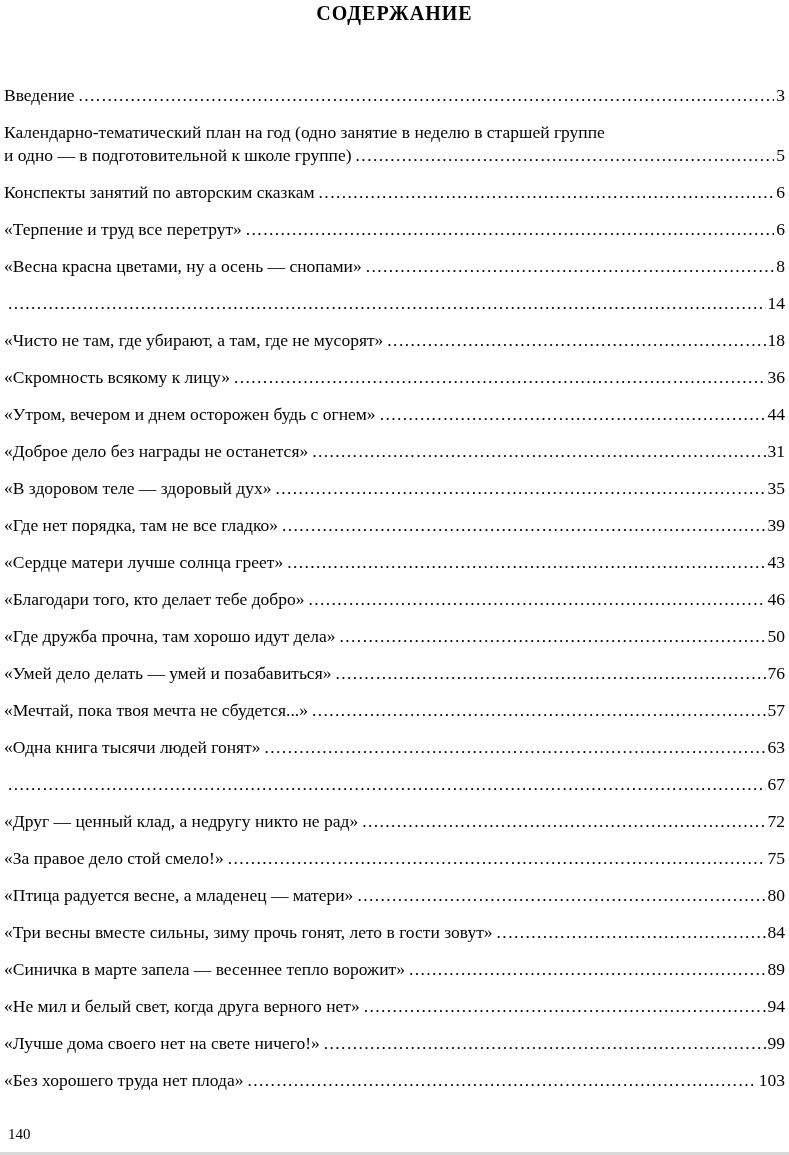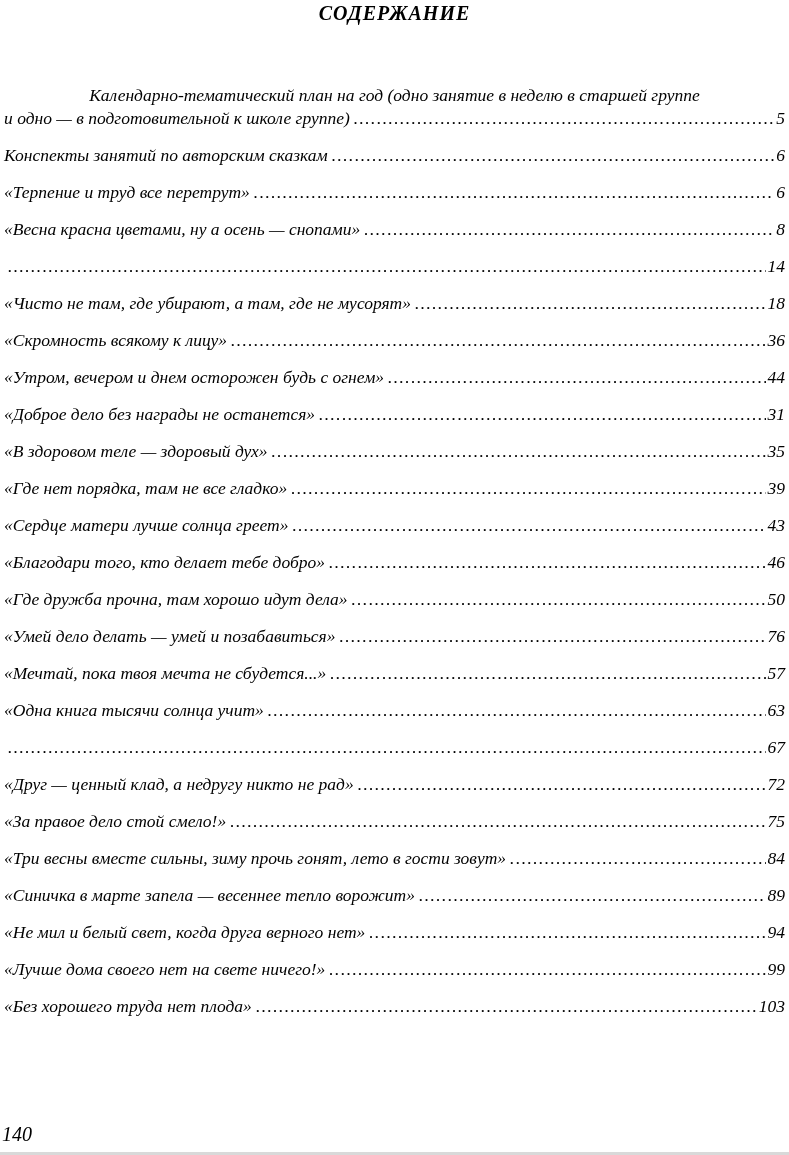--- a/index.html
+++ b/index.html
@@ -14,42 +14,40 @@
     font-family: "Liberation Serif", "DejaVu Serif", serif;
     color: #000000;
     overflow: hidden;
   }
   .page {
     padding: 0 4px 0 4px;
     box-sizing: border-box;
     width: 100%;
     height: 100%;
     position: relative;
-    font-style: italic;
   }
   .doc-title {
     margin: 0;
     padding-top: 1px;
     text-align: center;
     font-size: 20px;
     line-height: 25px;
     font-weight: bold;
     letter-spacing: 1px;
   }
   .toc-list {
     margin-top: 58px;
   }
   .toc-entry {
     font-size: 17.5px;
     line-height: 23px;
     margin-bottom: 14px;
   }
   .entry-prefix {
     white-space: nowrap;
-    text-align: center;
   }
   .entry-line {
     display: flex;
     align-items: baseline;
   }
   .entry-title {
     white-space: nowrap;
     flex: 0 0 auto;
   }
   .leader {
@@ -62,42 +60,49 @@
   .leader::after {
     content: "..............................................................................................................................................................................................................................................................";
     letter-spacing: 1.4px;
   }
   .entry-page {
     flex: 0 0 auto;
     text-align: right;
   }
   .footer-page-number {
     position: absolute;
-    left: 2px;
+    left: 8px;
     bottom: 10px;
-    font-size: 20px;
+    font-size: 15px;
     line-height: 22px;
   }
   .bottom-scan-edge {
     position: absolute;
     left: 0;
     bottom: 0;
     width: 100%;
     height: 3px;
     background: #d9d9d9;
   }
 </style>
 </head>
 <body>
 
 <div class="page">
   <h1 class="doc-title">СОДЕРЖАНИЕ</h1>
 
   <div class="toc-list">
       <div class="toc-entry">
+        <div class="entry-line">
+          <span class="entry-title">Введение</span>
+          <span class="leader"></span>
+          <span class="entry-page">3</span>
+        </div>
+      </div>
+      <div class="toc-entry">
         <div class="entry-prefix">Календарно-тематический план на год (одно занятие в неделю в старшей группе</div>
         <div class="entry-line">
           <span class="entry-title">и одно — в подготовительной к школе группе)</span>
           <span class="leader"></span>
           <span class="entry-page">5</span>
         </div>
       </div>
       <div class="toc-entry">
         <div class="entry-line">
           <span class="entry-title">Конспекты занятий по авторским сказкам</span>
@@ -197,21 +202,21 @@
       </div>
       <div class="toc-entry">
         <div class="entry-line">
           <span class="entry-title">«Мечтай, пока твоя мечта не сбудется...»</span>
           <span class="leader"></span>
           <span class="entry-page">57</span>
         </div>
       </div>
       <div class="toc-entry">
         <div class="entry-line">
-          <span class="entry-title">«Одна книга тысячи солнца учит»</span>
+          <span class="entry-title">«Одна книга тысячи людей гонят»</span>
           <span class="leader"></span>
           <span class="entry-page">63</span>
         </div>
       </div>
       <div class="toc-entry">
         <div class="entry-line">
           <span class="leader"></span>
           <span class="entry-page">67</span>
         </div>
       </div>
@@ -220,20 +225,27 @@
           <span class="entry-title">«Друг — ценный клад, а недругу никто не рад»</span>
           <span class="leader"></span>
           <span class="entry-page">72</span>
         </div>
       </div>
       <div class="toc-entry">
         <div class="entry-line">
           <span class="entry-title">«За правое дело стой смело!»</span>
           <span class="leader"></span>
           <span class="entry-page">75</span>
+        </div>
+      </div>
+      <div class="toc-entry">
+        <div class="entry-line">
+          <span class="entry-title">«Птица радуется весне, а младенец — матери»</span>
+          <span class="leader"></span>
+          <span class="entry-page">80</span>
         </div>
       </div>
       <div class="toc-entry">
         <div class="entry-line">
           <span class="entry-title">«Три весны вместе сильны, зиму прочь гонят, лето в гости зовут»</span>
           <span class="leader"></span>
           <span class="entry-page">84</span>
         </div>
       </div>
       <div class="toc-entry">

